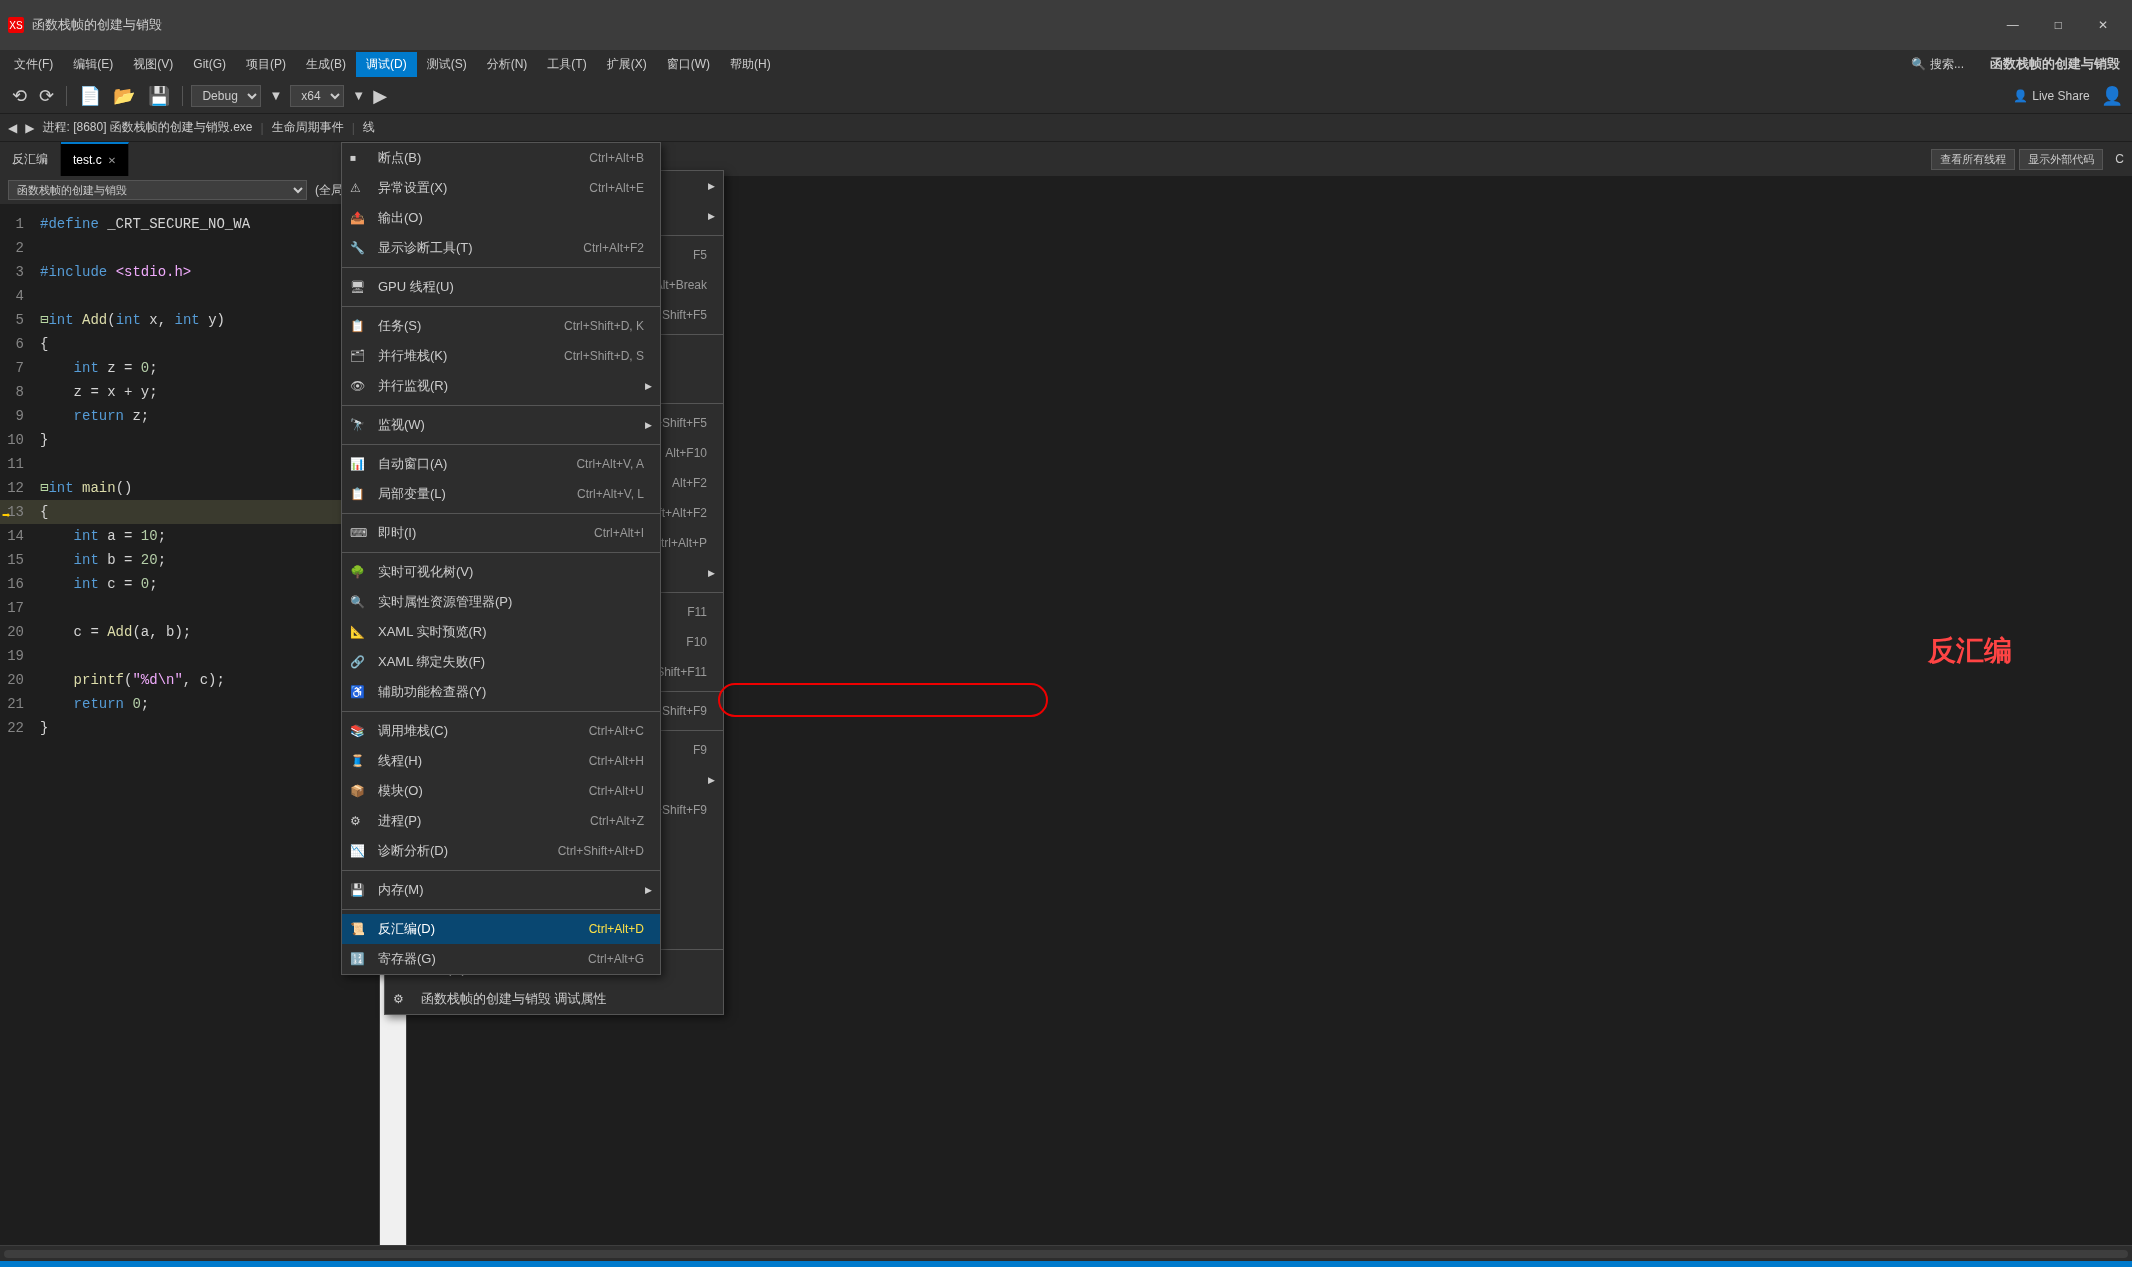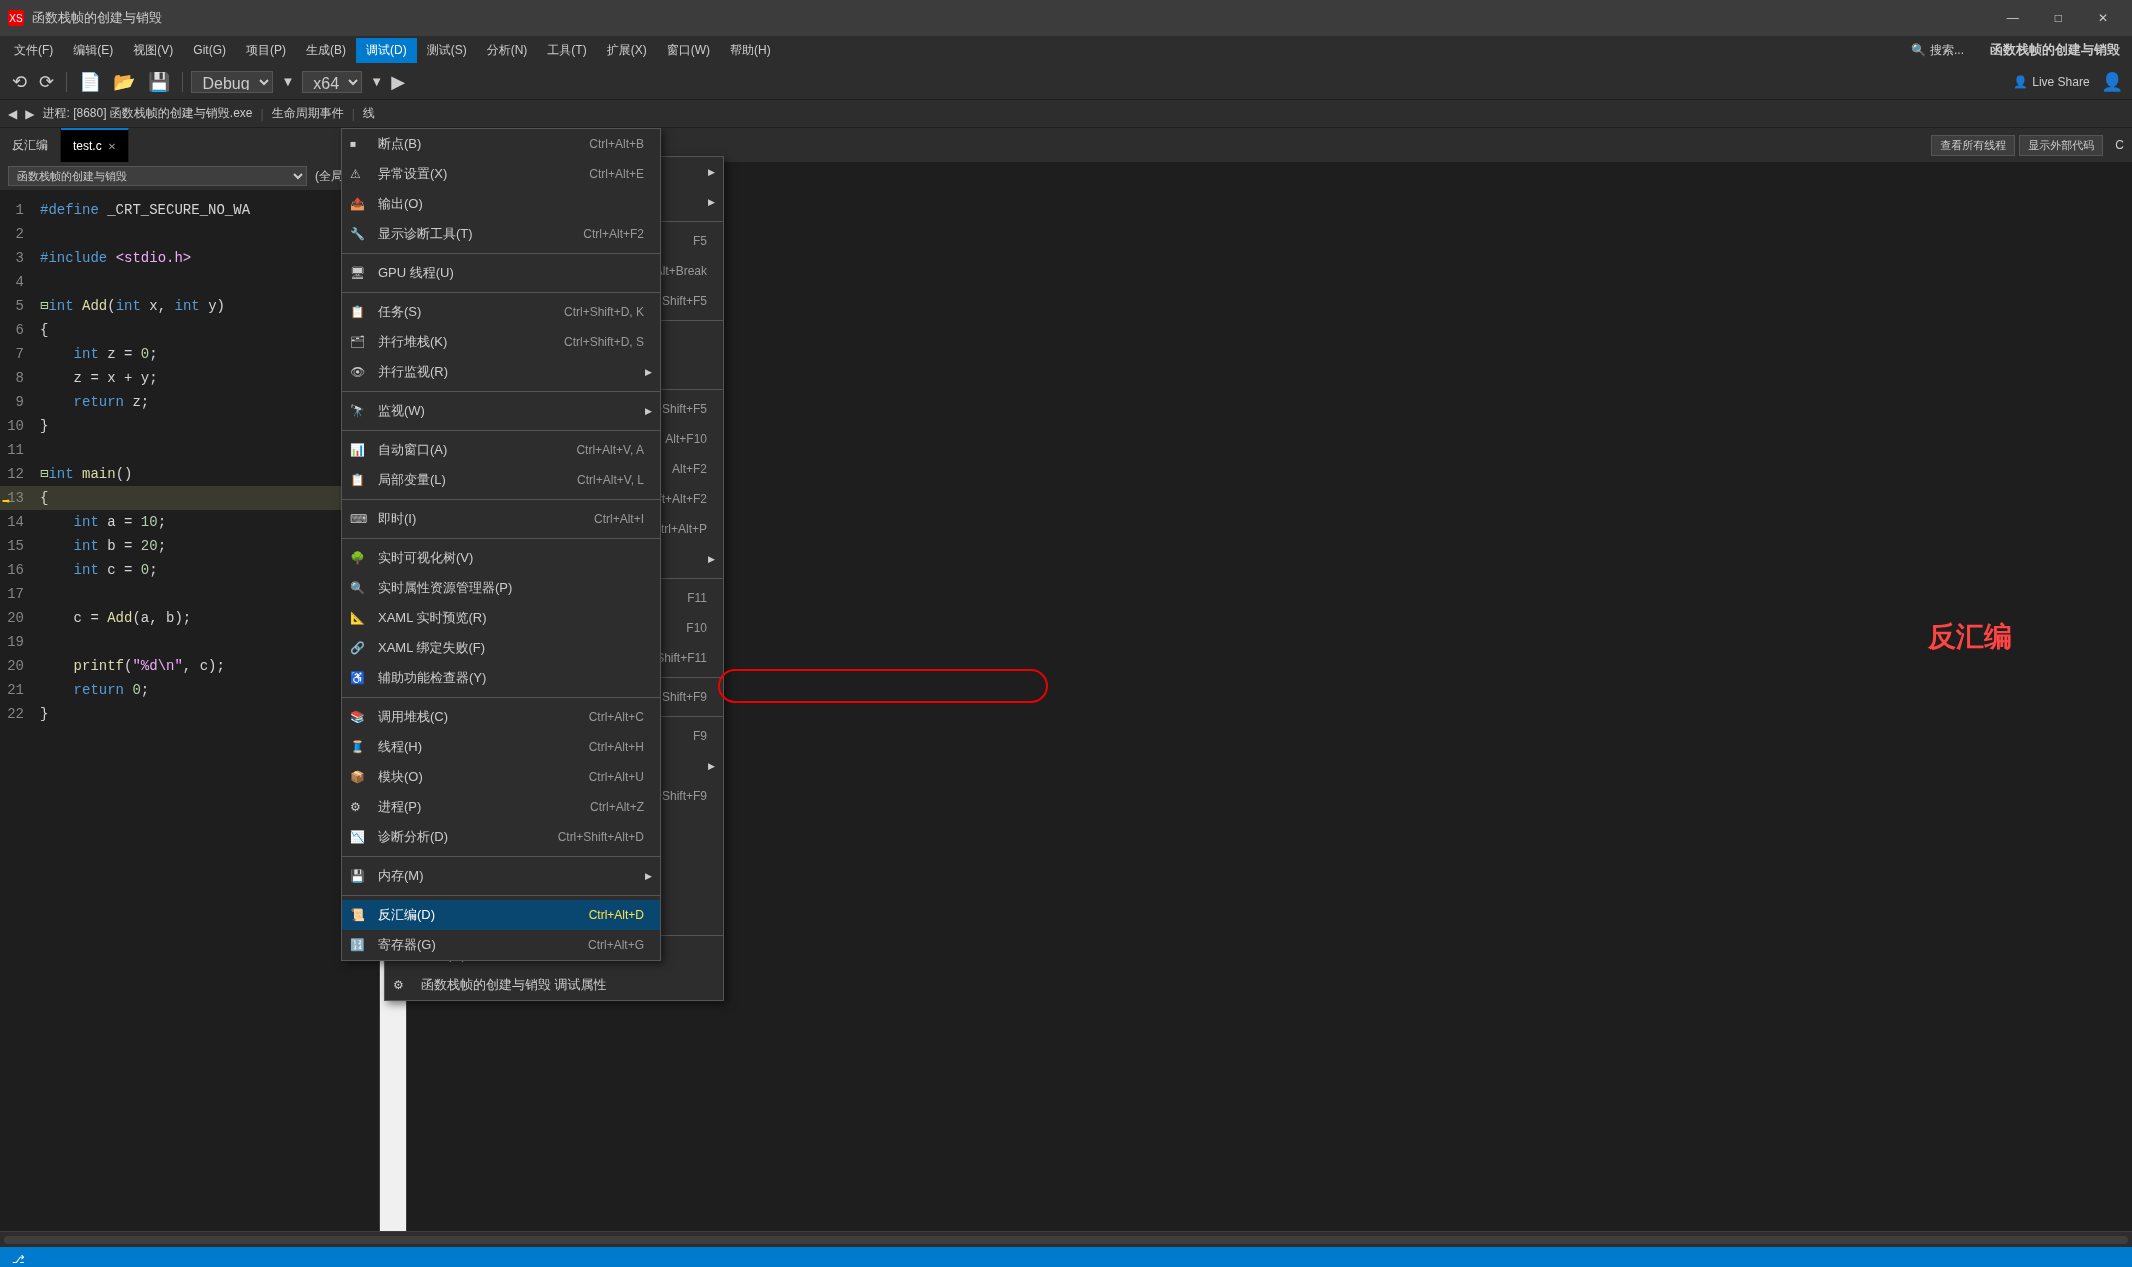--- a/index.html
+++ b/index.html
@@ -1,33 +1,33 @@
 <!DOCTYPE html>
 <html><head>
   <meta charset="utf-8">
   <style>
     * { margin: 0; padding: 0; box-sizing: border-box; }
     body { font-family: 'Microsoft YaHei', '微软雅黑', sans-serif; font-size: 13px; background: #f0f0f0; overflow: hidden; width: 2132px; height: 1267px; }
 
     
-    .title-bar { background: #3c3c3c; color: #fff; height: 36px; display: flex; align-items: center; padding: 0 8px; justify-content: space-between; }
+    .title-bar { background: #3c3c3c; color: #fff; height: 50px; display: flex; align-items: center; padding: 0 8px; justify-content: space-between; }
     .title-bar-left { display: flex; align-items: center; gap: 8px; }
     .title-bar-icon { width: 16px; height: 16px; background: #e00; border-radius: 2px; color: white; font-size: 10px; display: flex; align-items: center; justify-content: center; }
     .title-bar-controls { display: flex; gap: 4px; }
 
     
     .menu-bar { background: #2d2d2d; color: #ccc; height: 28px; display: flex; align-items: center; padding: 0 4px; font-size: 12px; }
     .menu-item { padding: 4px 10px; cursor: pointer; white-space: nowrap; }
     .menu-item.active { background: #007acc; color: white; }
 
     
     .toolbar { background: #2d2d2d; height: 36px; display: flex; align-items: center; padding: 0 8px; gap: 4px; border-bottom: 1px solid #1e1e1e; }
     .toolbar-sep { width: 1px; height: 20px; background: #555; margin: 0 4px; }
     .toolbar-btn { color: #ccc; font-size: 18px; padding: 2px 4px; cursor: pointer; }
-    .toolbar-select { background: #3e3e3e; color: #ccc; border: 1px solid #555; padding: 2px 6px; font-size: 16px; height: 22px; }
+    .toolbar-select { background: #3e3e3e; color: #ccc; border: 1px solid #555; padding: 2px 6px; font-size: 12px; height: 22px; }
     .live-share-btn { margin-left: auto; background: none; border: none; color: #ccc; font-size: 12px; cursor: pointer; display: flex; align-items: center; gap: 4px; }
 
     
     .status-row { background: #2d2d2d; height: 28px; display: flex; align-items: center; padding: 0 8px; gap: 8px; font-size: 12px; color: #ccc; border-bottom: 1px solid #1e1e1e; }
 
     
     .side-panel { width: 380px; background: #1e1e1e; border-right: 1px solid #3e3e3e; display: flex; flex-direction: column; }
     .tab-bar { display: flex; background: #2d2d2d; height: 34px; }
     .tab { padding: 6px 12px; font-size: 12px; color: #ccc; cursor: pointer; display: flex; align-items: center; gap: 6px; border-right: 1px solid #1e1e1e; }
     .tab.active { background: #000000; color: #fff; border-top: 2px solid #007acc; }

